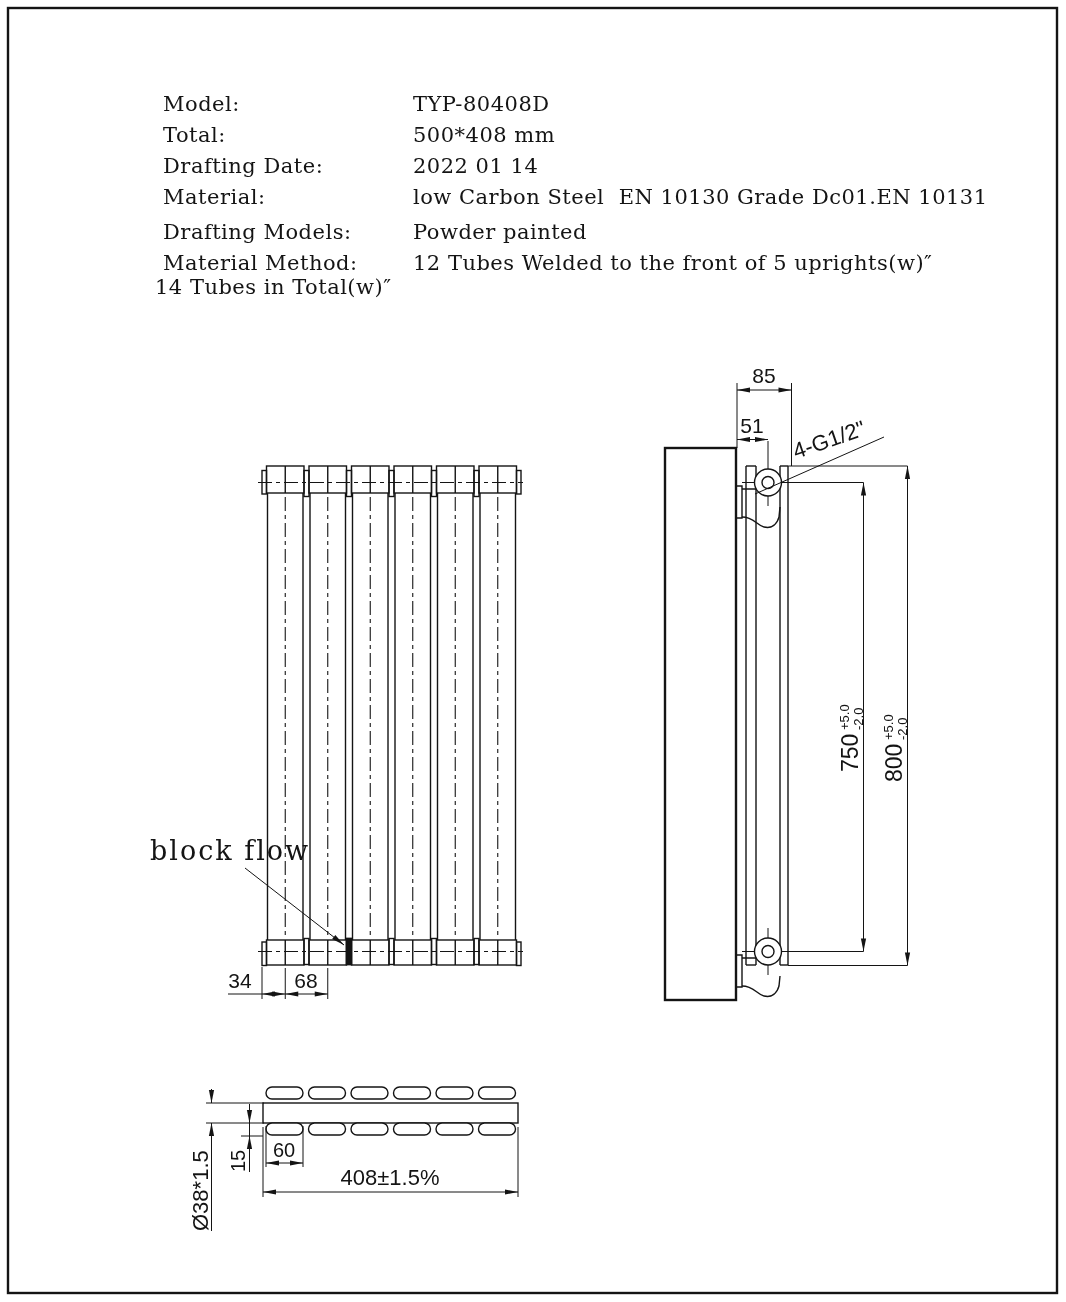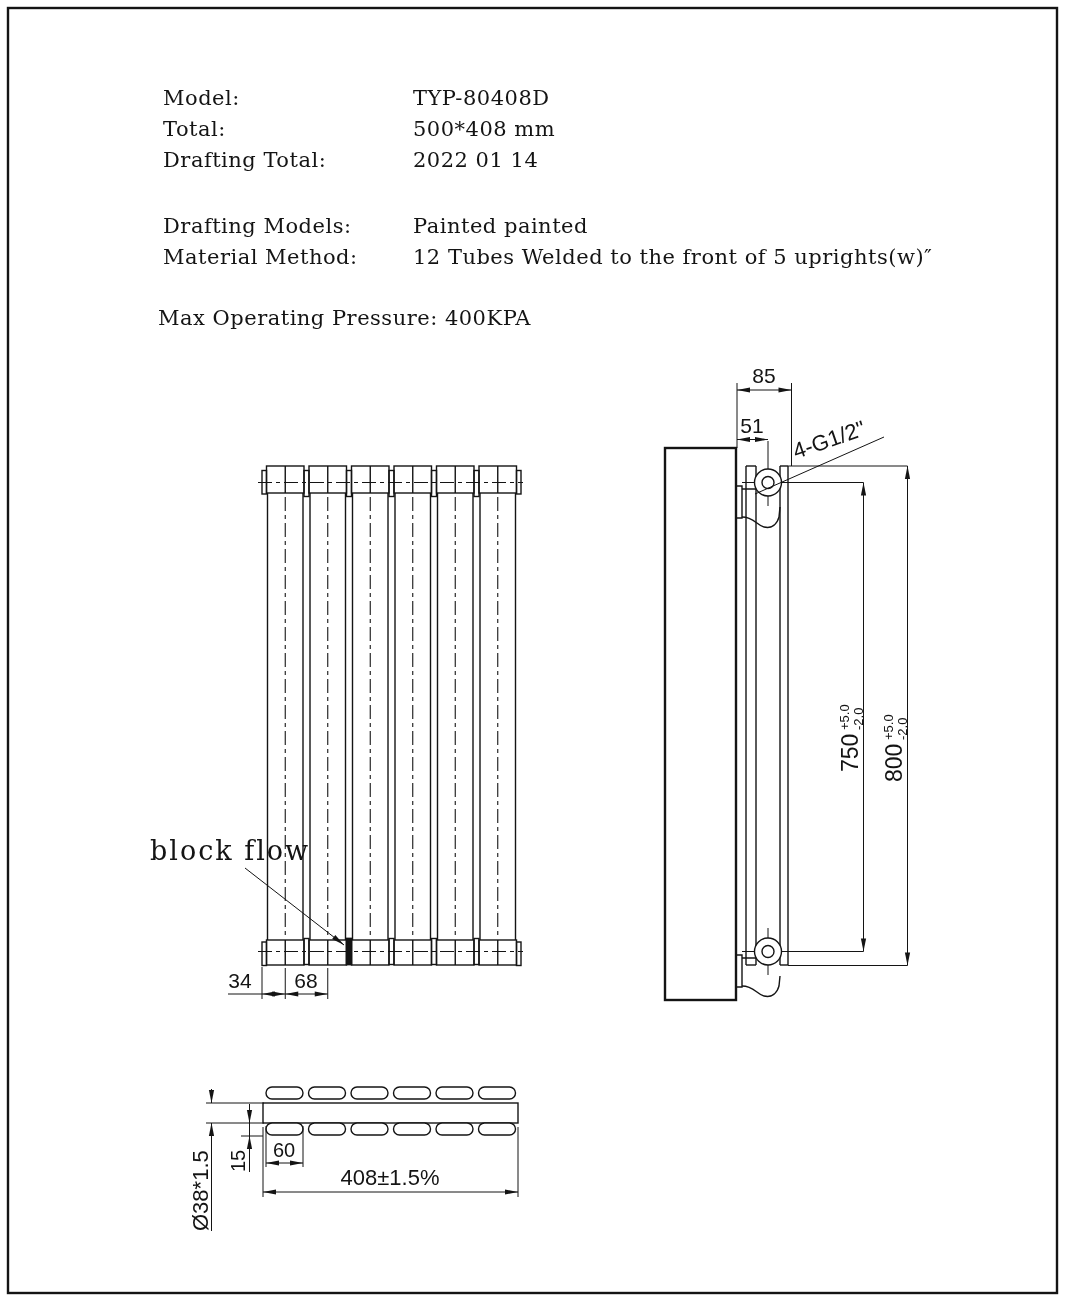--- a/index.html
+++ b/index.html
@@ -1,20 +1,20 @@
 <!DOCTYPE html>
 <html><head>
 <meta charset="utf-8">
 <style>
   html,body{margin:0;padding:0;background:#fff;}
   .sheet{position:relative;width:1066px;height:1302px;background:#fff;overflow:hidden;
          font-family:"DejaVu Serif", serif;}
   .spec{position:absolute;left:0;top:0;width:1066px;height:340px;color:#141414;}
   .srow{position:absolute;left:163px;white-space:pre;font-size:21px;letter-spacing:.5px;}
-  .srow .lbl{display:inline-block;min-width:250px;}
+  .srow .lbl{display:inline-block;min-width:250px;margin-top:6px;}
   .note0{left:155px;}
   .note1{left:158px;}
   svg{position:absolute;left:0;top:0;}
   svg line, svg rect, svg path, svg circle{stroke:#141414;fill:none;stroke-width:1.4;}
   svg .thin{stroke-width:1;}
   svg .thick{stroke-width:2.4;}
   svg .cl{stroke-dasharray:14 4 4 4;stroke-width:1.1;}
   svg .fillk{fill:#141414;stroke:#141414;}
   svg .fillw{fill:#ffffff;}
   svg text{fill:#141414;stroke:none;font-family:"Liberation Sans",sans-serif;font-size:21px;}
@@ -23,24 +23,25 @@
   svg text.mid{text-anchor:middle;}
 </style>
 </head>
 <body>
 
 <div class="sheet">
 
   <div class="spec">
     <div class="srow" style="top:86px"><span class="lbl">Model:</span><span class="val">TYP-80408D</span></div>
     <div class="srow" style="top:117px"><span class="lbl">Total:</span><span class="val">500*408 mm</span></div>
-    <div class="srow" style="top:148px"><span class="lbl">Drafting Total:</span><span class="val">2022 01 14</span></div>
-    <div class="srow" style="top:214px"><span class="lbl">Drafting Models:</span><span class="val">Painted painted</span></div>
+    <div class="srow" style="top:148px"><span class="lbl">Drafting Date:</span><span class="val">2022 01 14</span></div>
+    <div class="srow" style="top:179px"><span class="lbl">Material:</span><span class="val">low Carbon Steel  EN 10130 Grade Dc01.EN 10131</span></div>
+    <div class="srow" style="top:214px"><span class="lbl">Drafting Models:</span><span class="val">Powder painted</span></div>
     <div class="srow" style="top:245px"><span class="lbl">Material Method:</span><span class="val">12 Tubes Welded to the front of 5 uprights(w)″</span></div>
-    <div class="srow note1" style="top:306px">Max Operating Pressure: 400KPA</div>
+    <div class="srow note0" style="top:275px">14 Tubes in Total(w)″</div>
   </div>
 
   <svg width="1066" height="1302" viewBox="0 0 1066 1302">
     <defs>
       <marker id="arw" markerWidth="15" markerHeight="8" refX="14" refY="4" orient="auto-start-reverse" markerUnits="userSpaceOnUse">
         <path d="M14,4 L1,1.4 L1,6.6 Z" style="fill:#141414;stroke:none"></path>
       </marker>
       <pattern id="brick" x="665" y="448" width="29" height="27.6" patternUnits="userSpaceOnUse">
         <path d="M0,0.6 H29 M0,13.8 H29 M7,0 V13.8 M21.5,13.8 V27.6" style="stroke:#141414;stroke-width:1.2"></path>
       </pattern>

